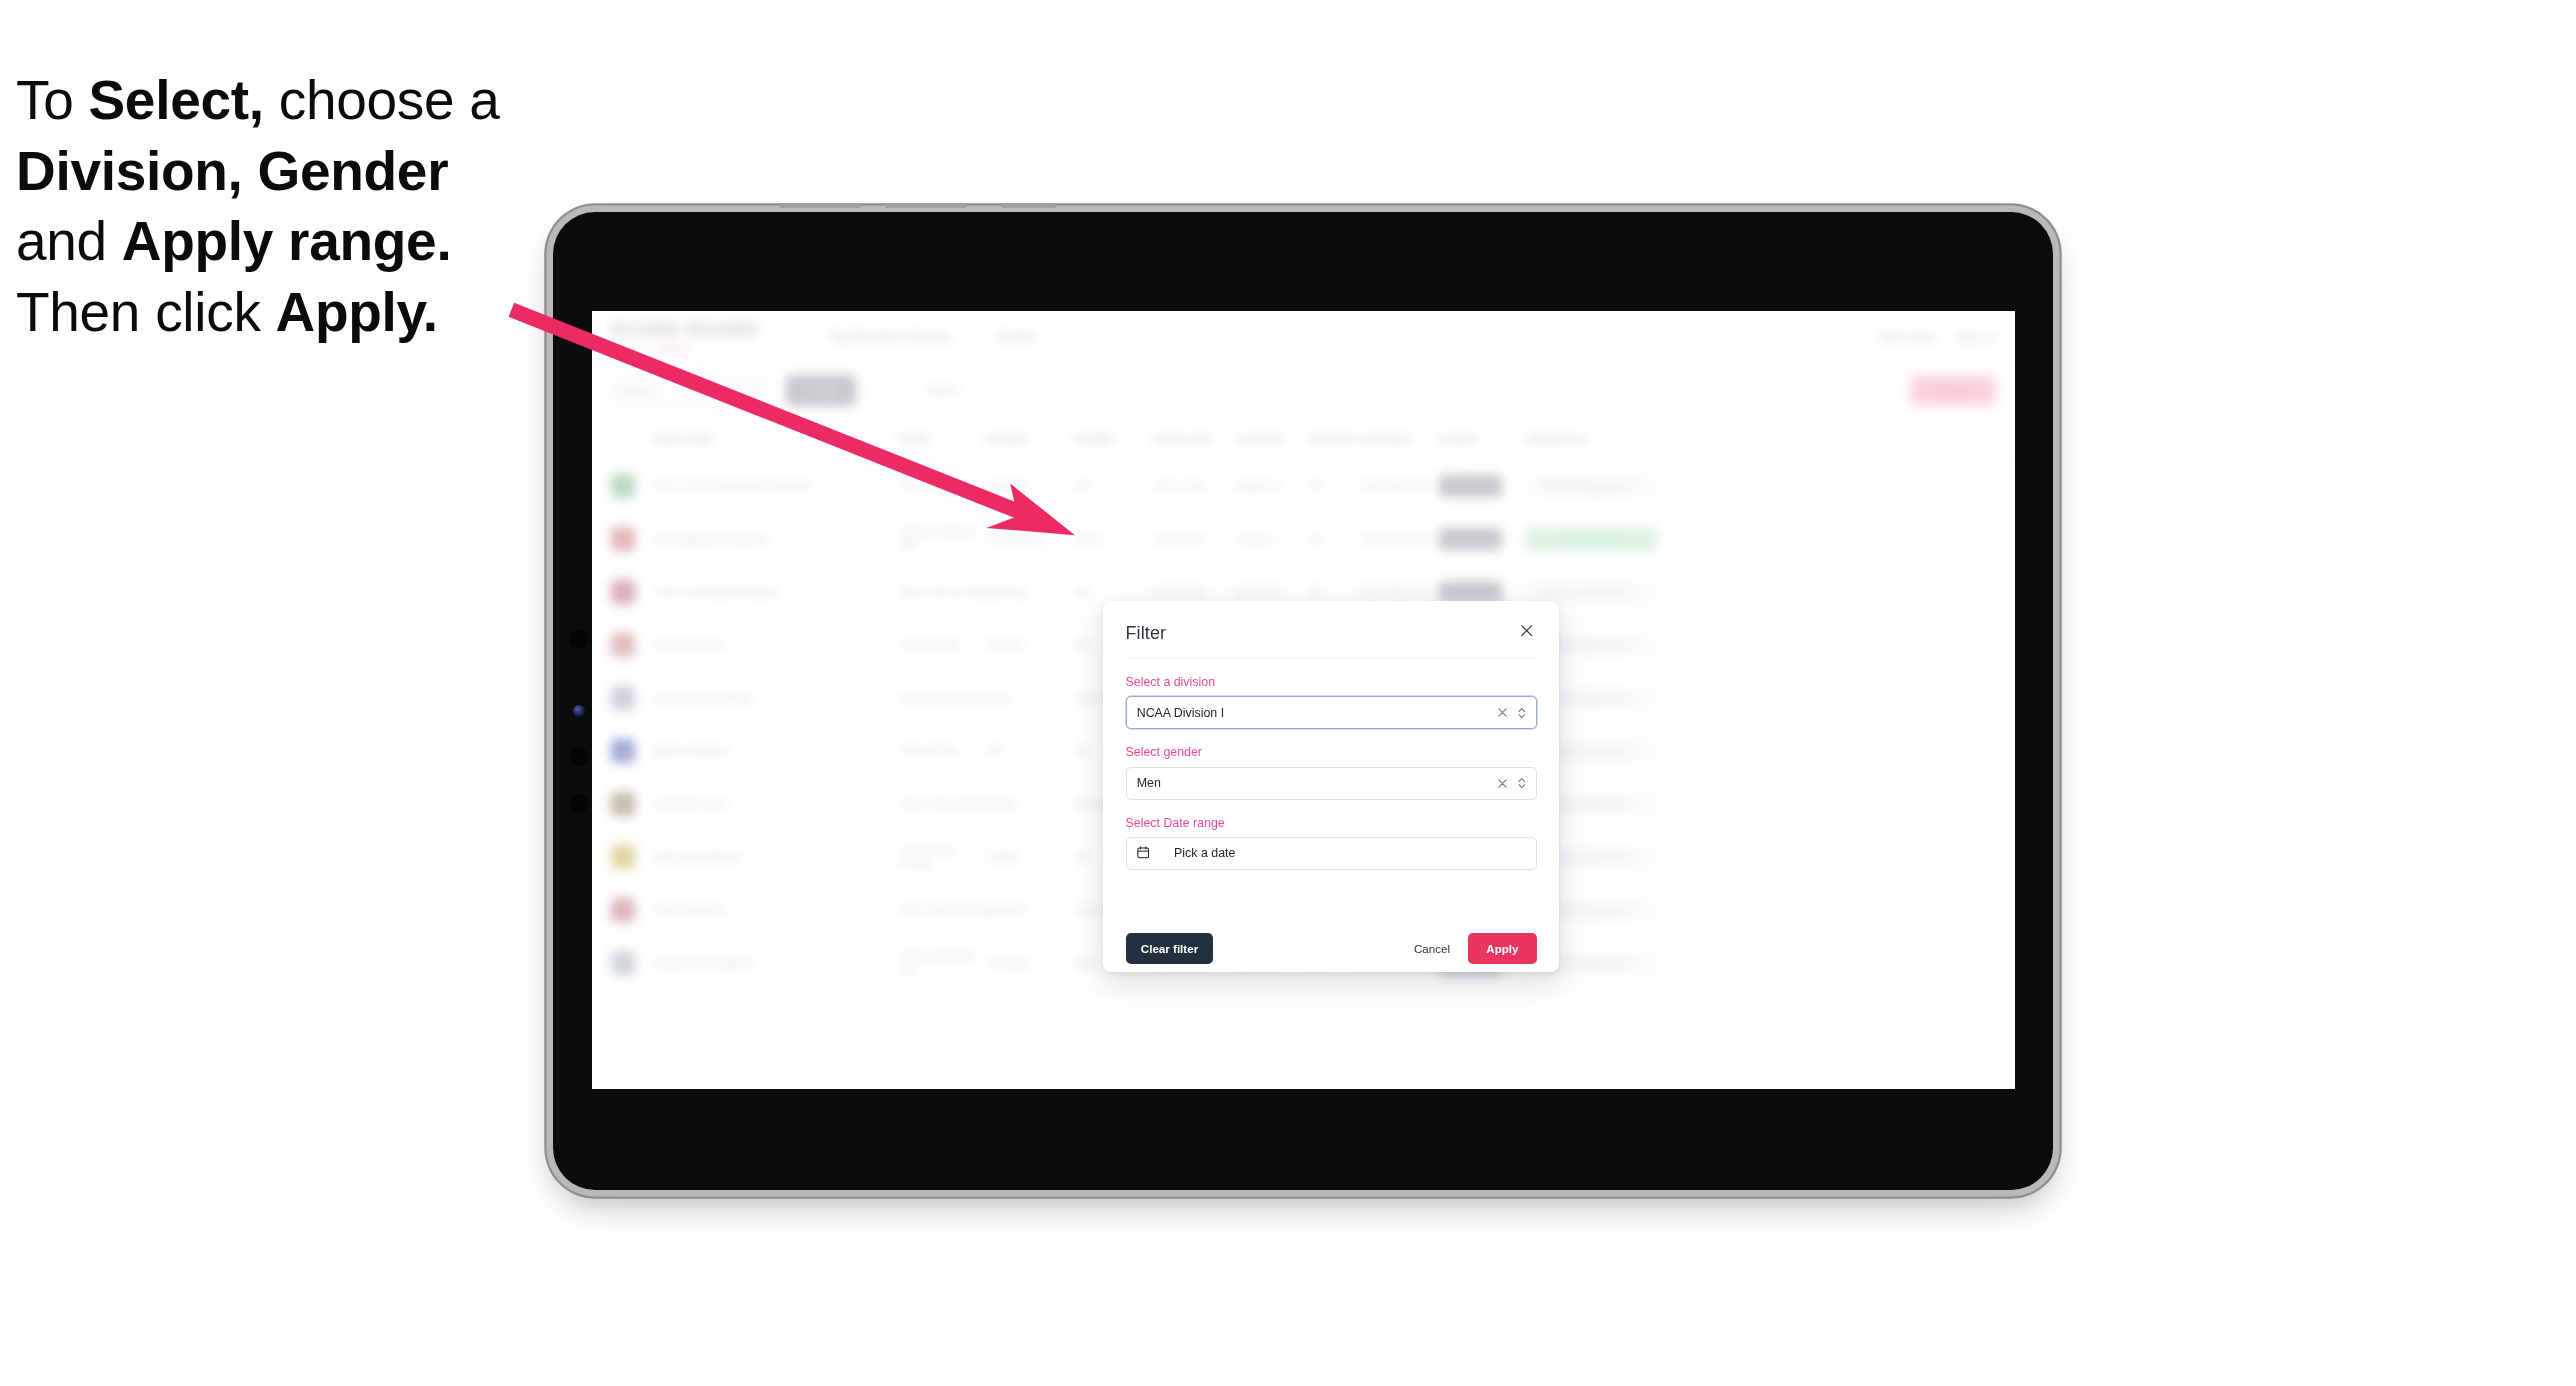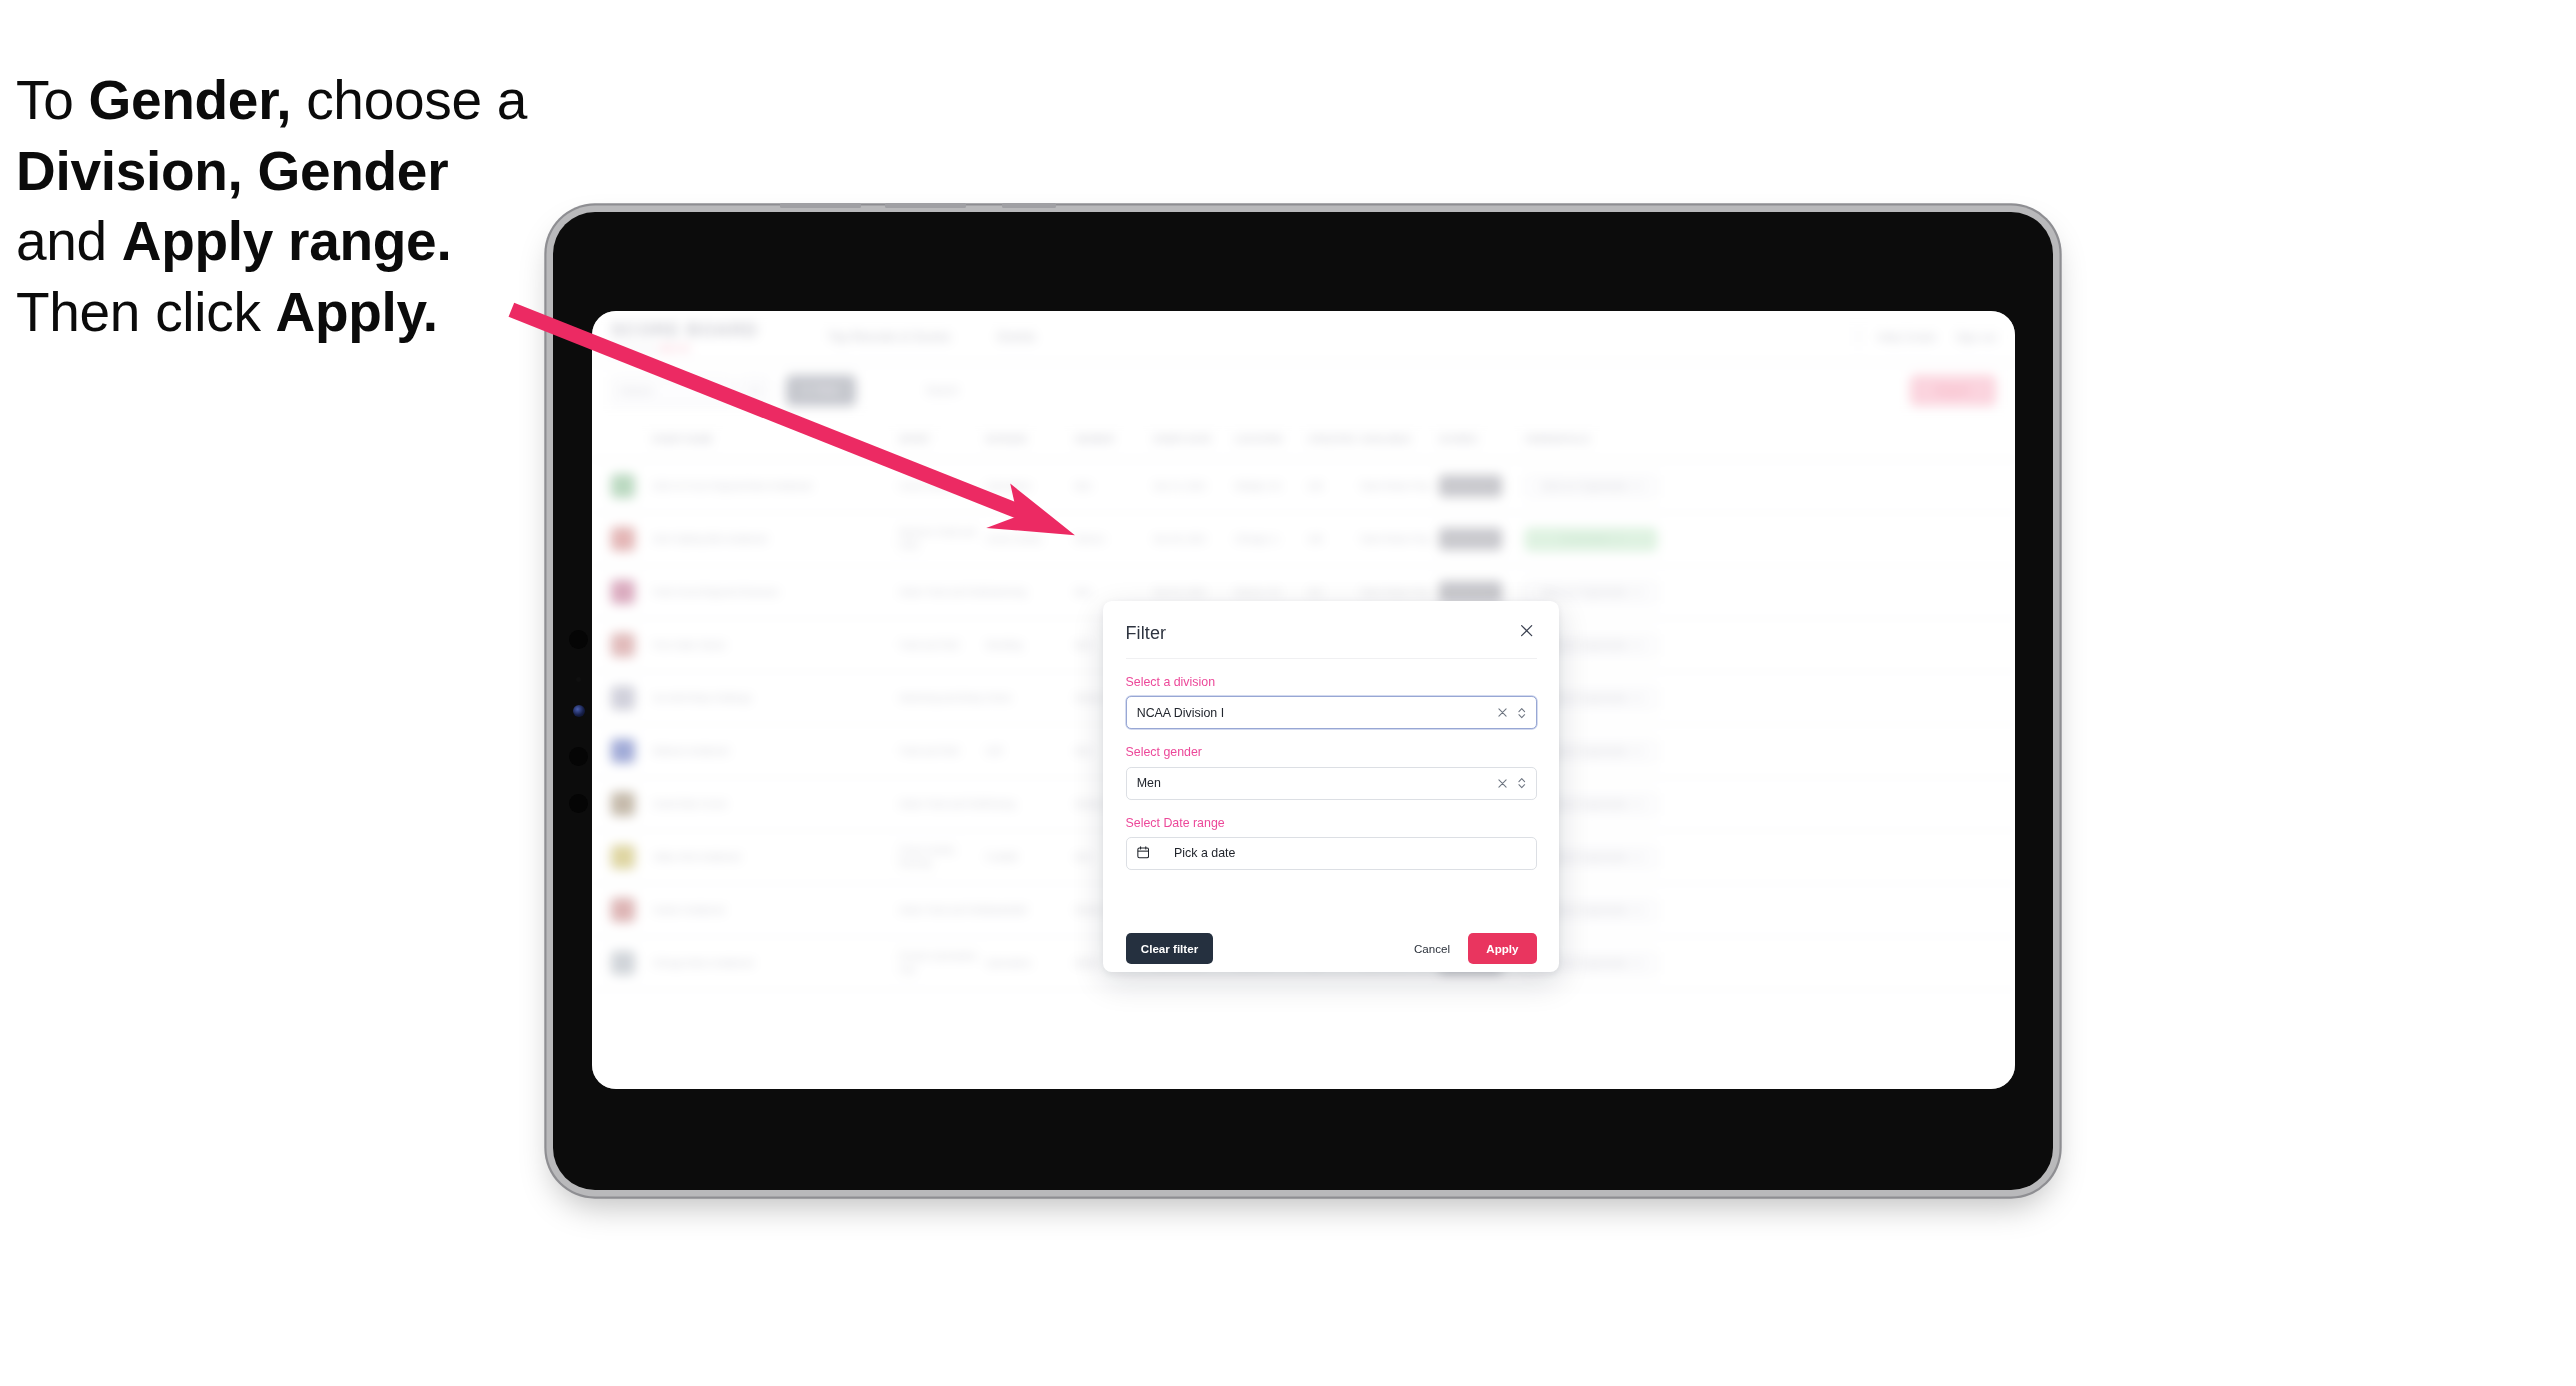--- a/index.html
+++ b/index.html
@@ -81,21 +81,20 @@
 
   
   #screen {
     position: absolute;
     left: 39px;
     top: 99px;
     width: 1423px;
     height: 778px;
     background: #ffffff;
     overflow: hidden;
-    border-radius: 24px;
   }
   #app-blur {
     position: absolute;
     inset: 0;
     filter: blur(5.1px);
     -webkit-filter: blur(5.1px);
   }
 
   
   .app-topbar {
@@ -262,21 +261,21 @@
     background: #e9355f; color:#fff; font-size:11.6px; font-weight:700; cursor:pointer;
     display:flex; align-items:center; font-family:"Liberation Sans", sans-serif;
   }
 </style>
 </head>
 <body>
 
 <div id="stage">
 
   <div id="caption">
-    <span class="ln"><span>To </span><b>Gender,</b><span> choose a</span></span>
+    <span class="ln"><span>To </span><b>Select,</b><span> choose a</span></span>
     <span class="ln"><b>Division, Gender</b></span>
     <span class="ln"><span>and </span><b>Apply range.</b></span>
     <span class="ln"><span>Then click </span><b>Apply.</b></span>
   </div>
 
   <div id="tablet">
     <div class="top-btn" style="left:227px; width:81px;"></div>
     <div class="top-btn" style="left:332px; width:81px;"></div>
     <div class="top-btn" style="left:449px; width:54px;"></div>
 

